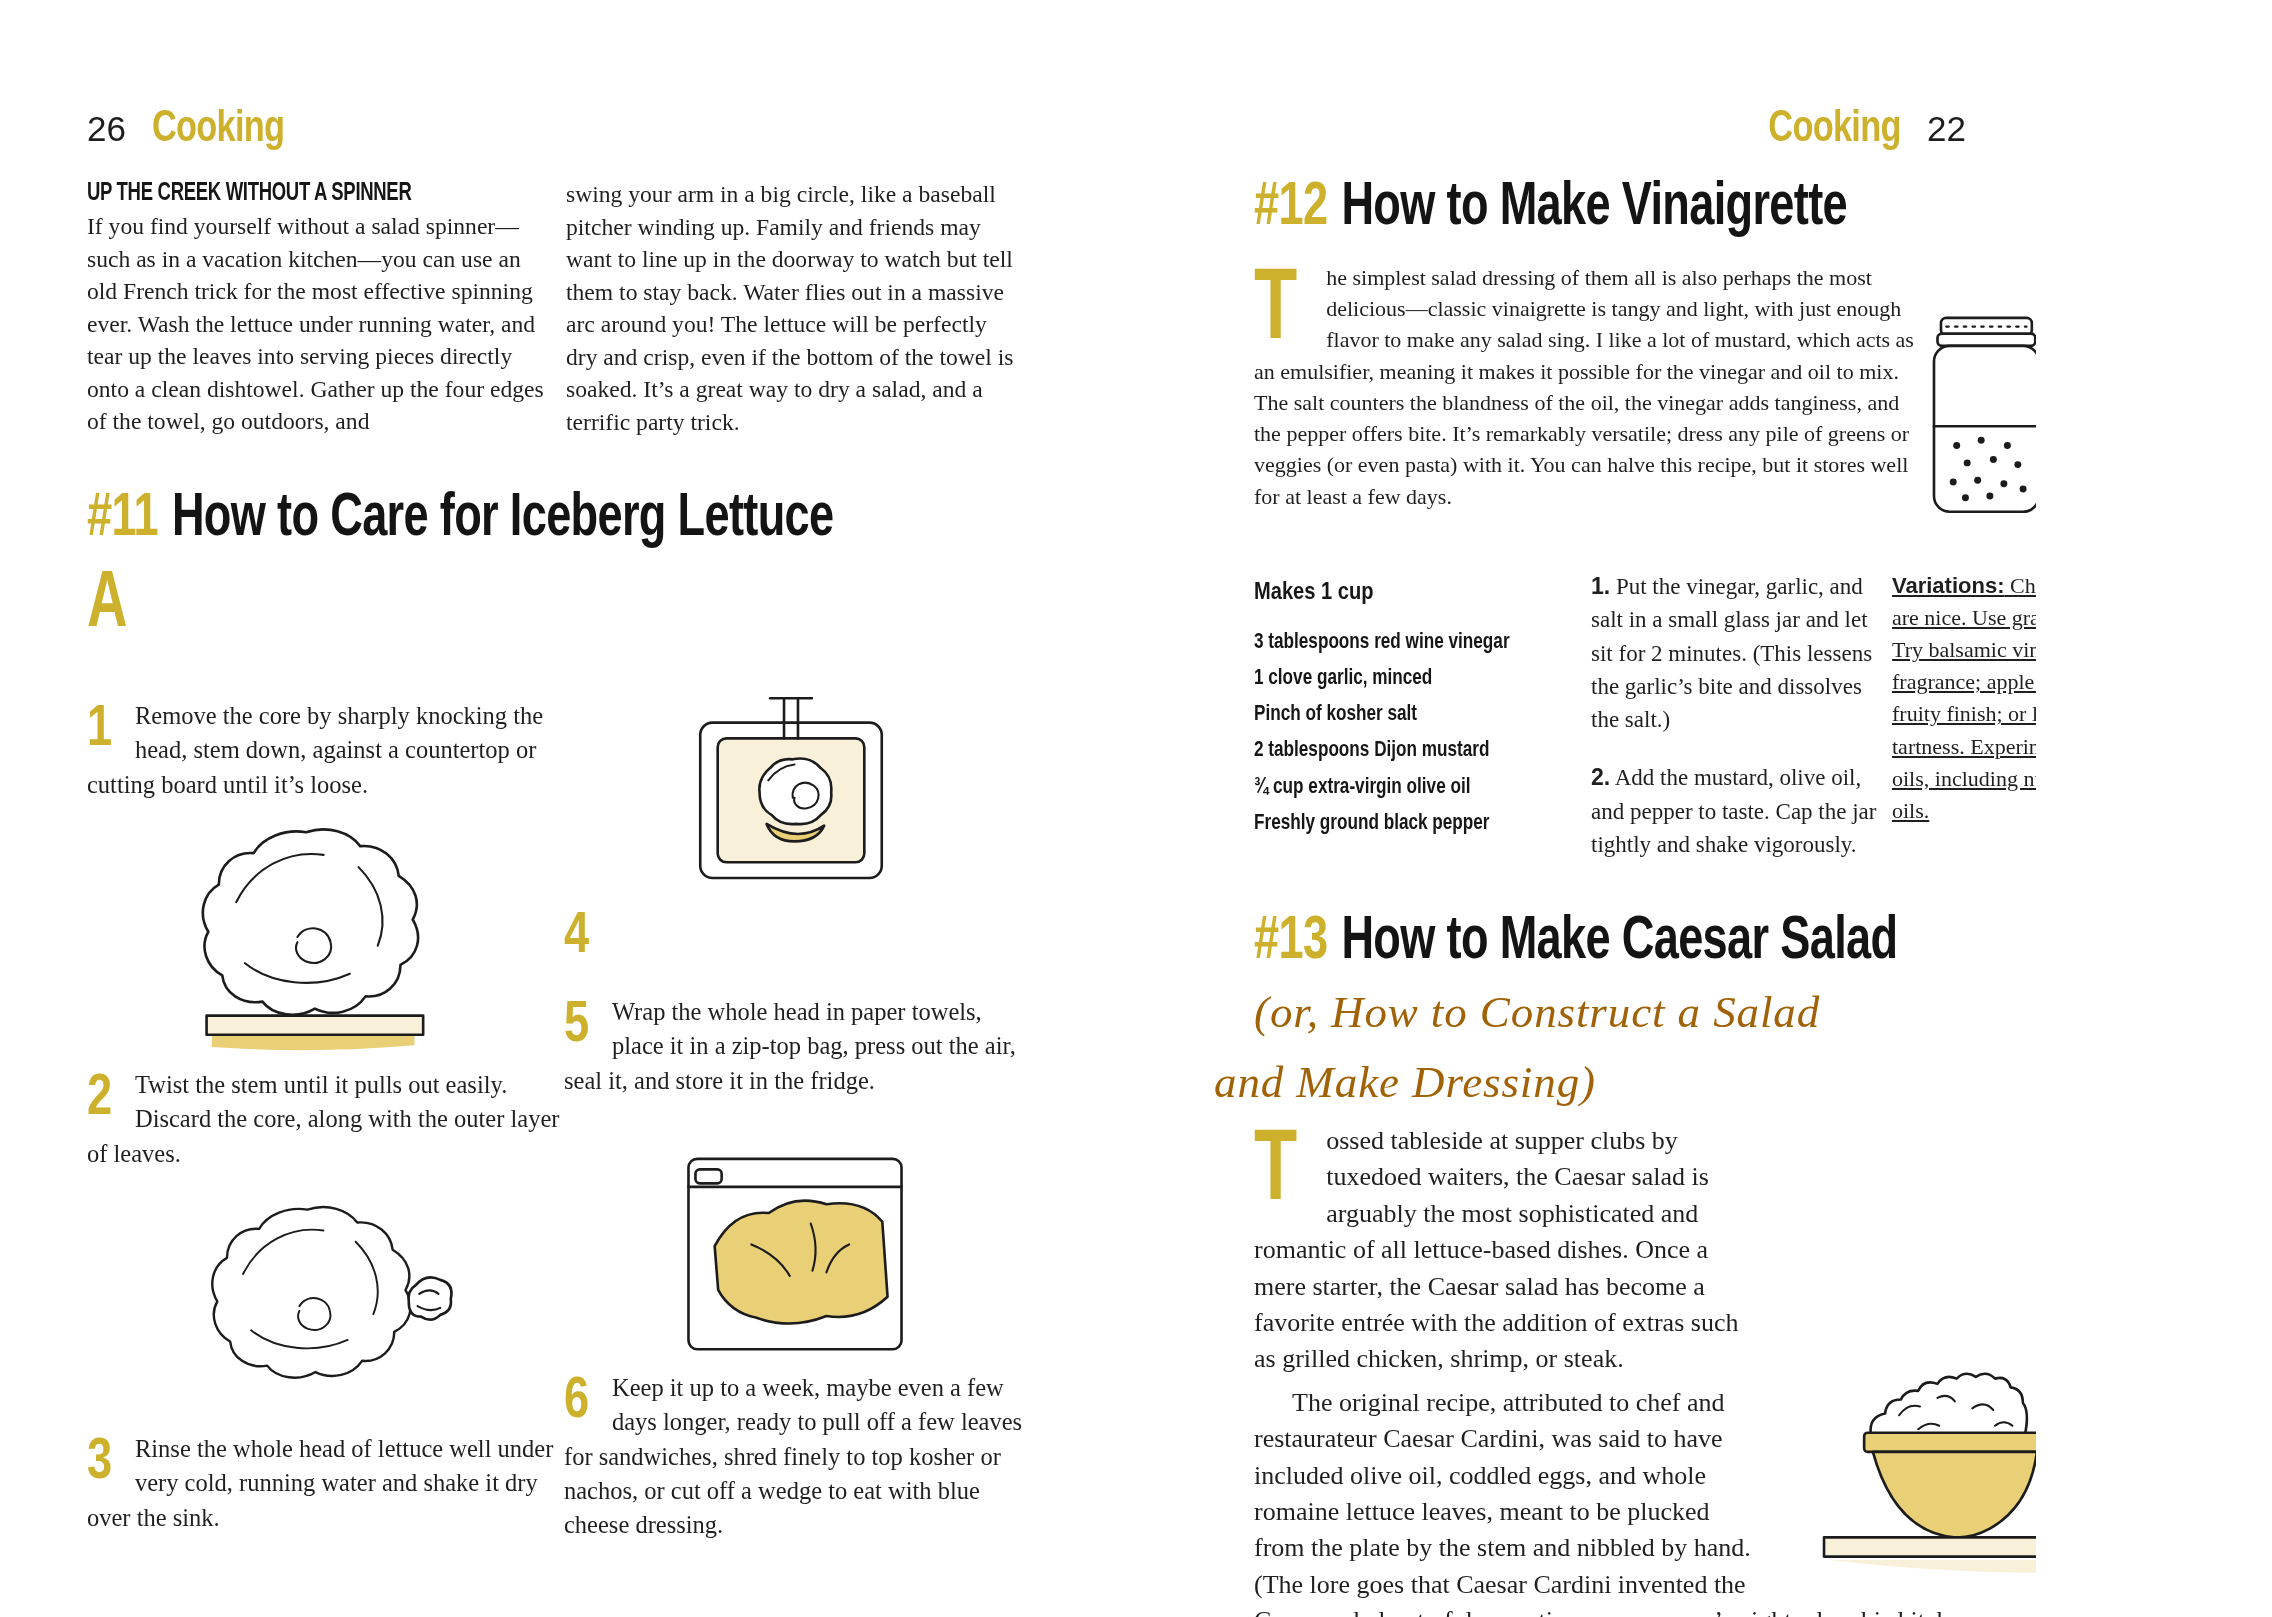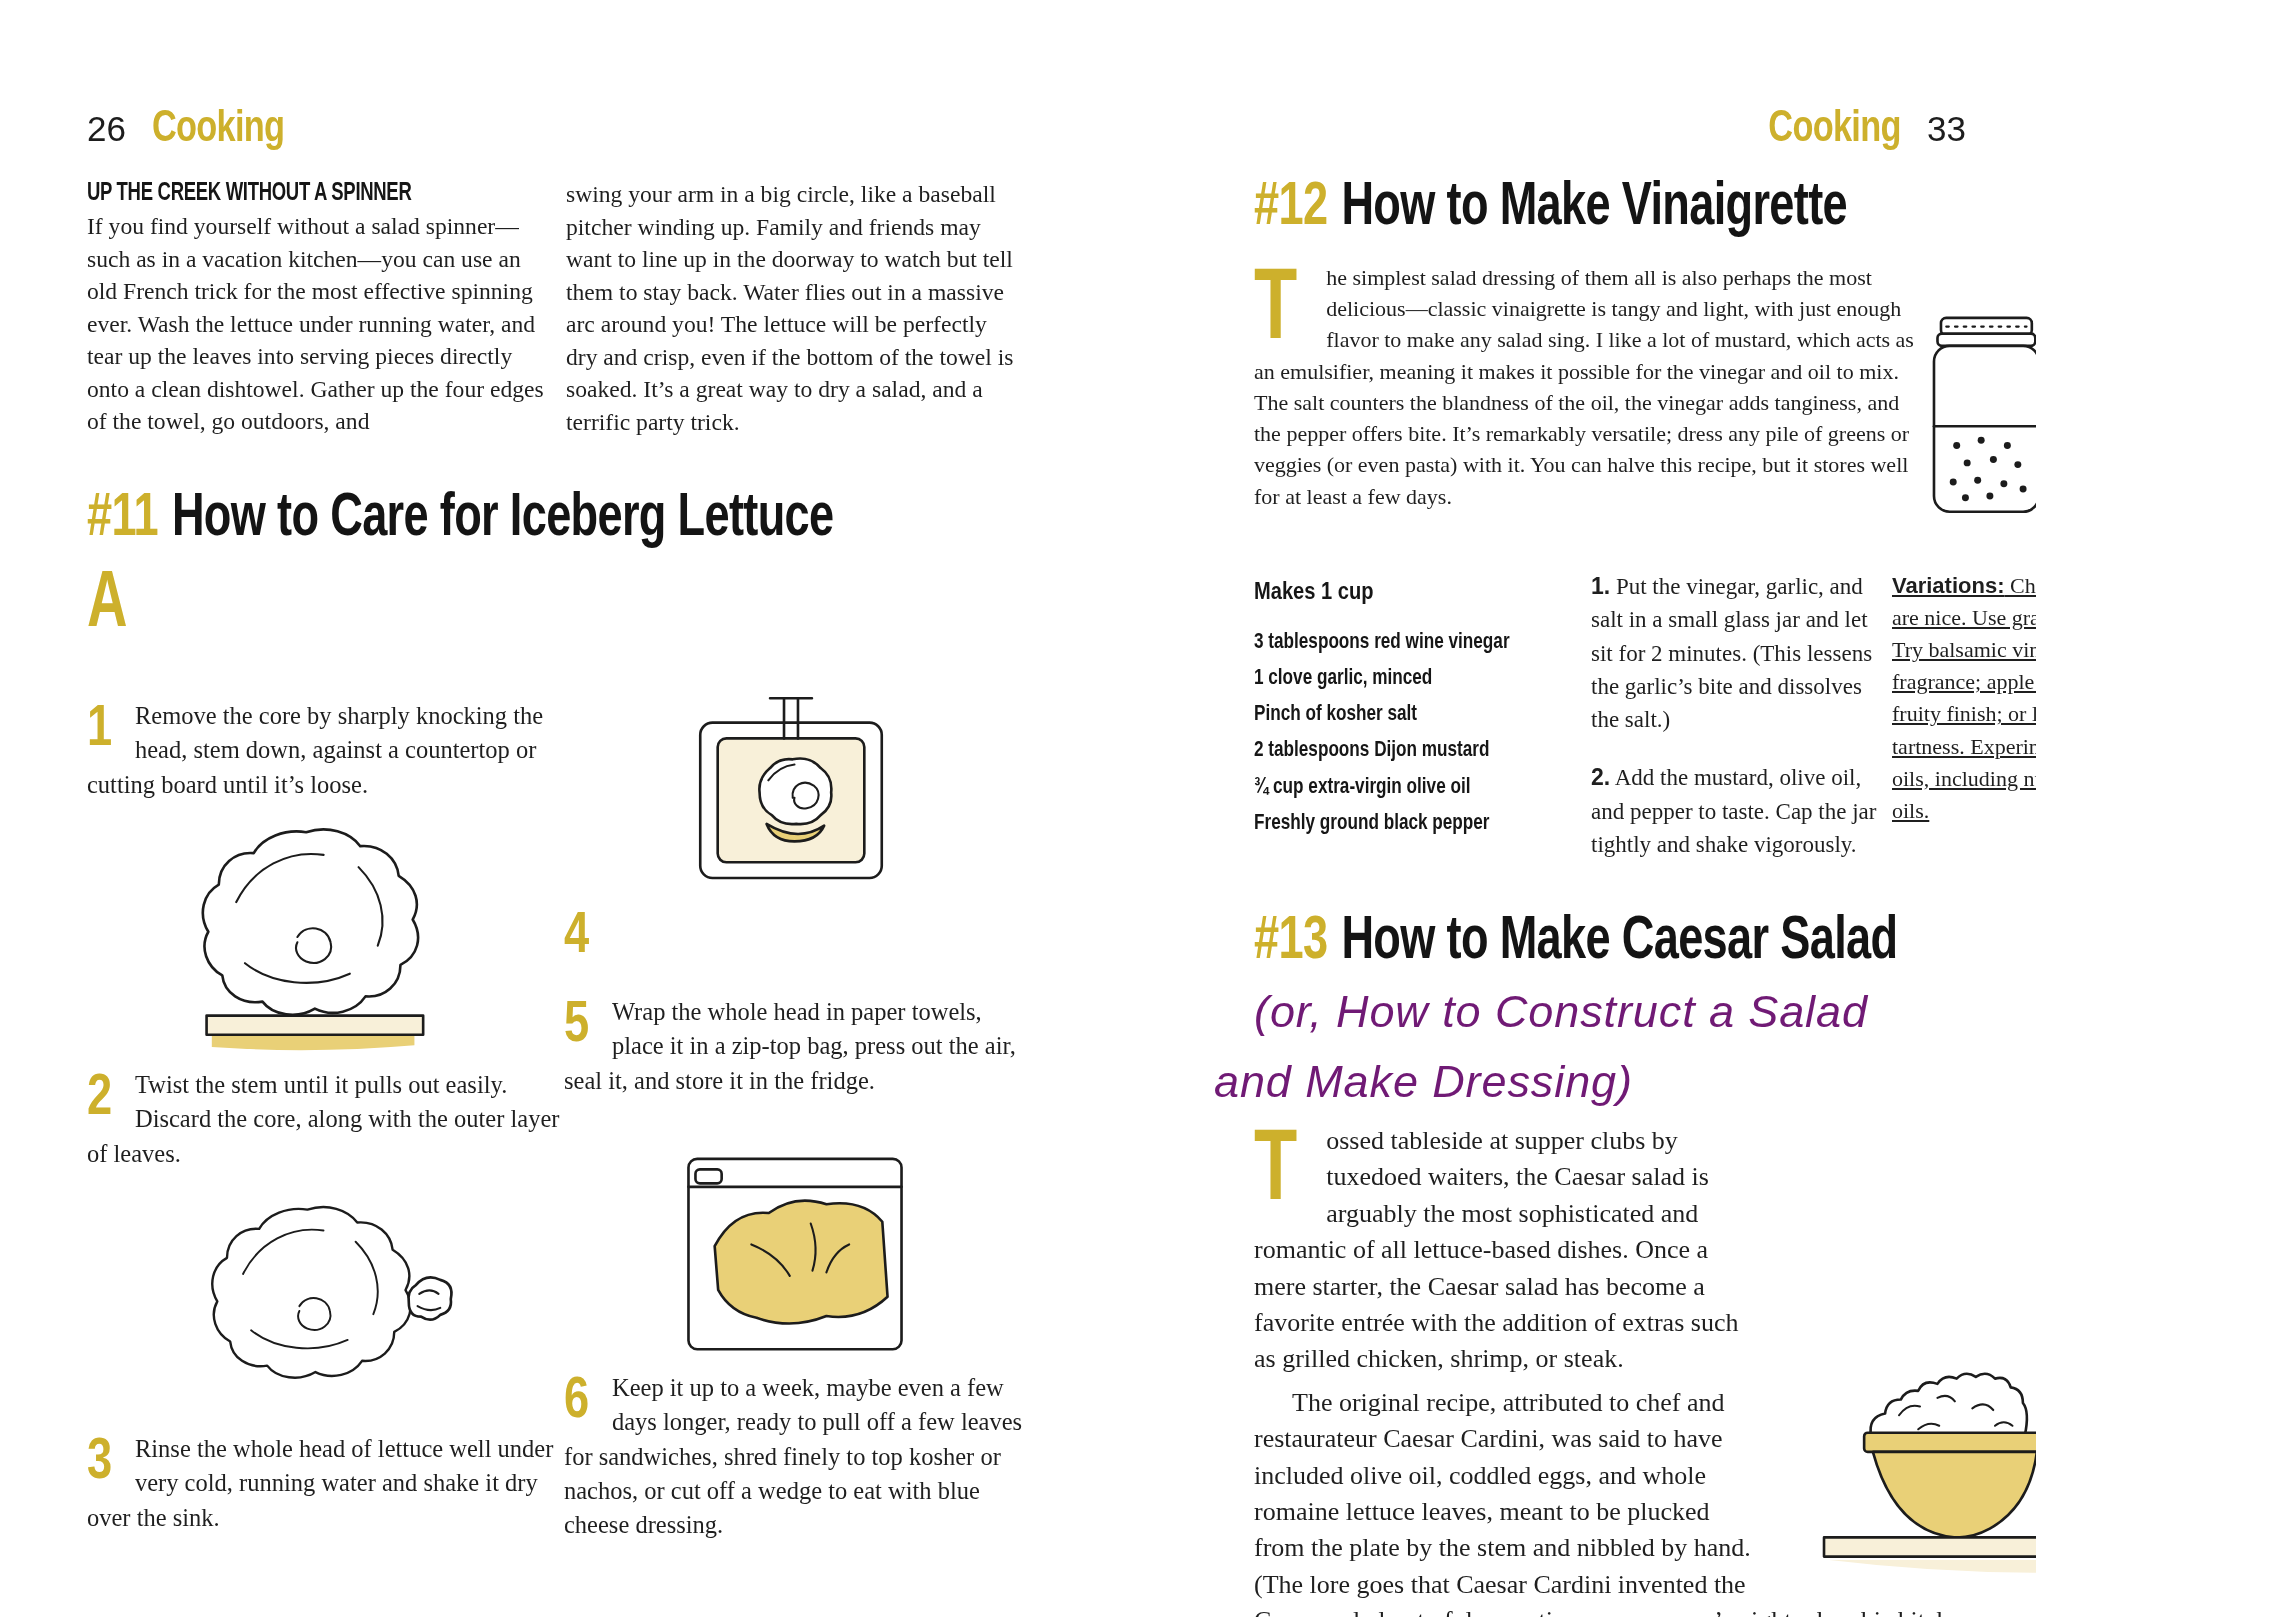--- a/index.html
+++ b/index.html
@@ -40,21 +40,21 @@
   .ing-head{font-family:"Liberation Sans",sans-serif;font-weight:700;font-size:24.5px;color:#161616;
             white-space:nowrap;transform:scaleX(0.82);transform-origin:0 0;margin-bottom:17.5px;}
   .ing{font-family:"Liberation Sans",sans-serif;font-weight:700;font-size:22px;color:#161616;line-height:1.65;
        white-space:nowrap;transform:scaleX(0.78);transform-origin:0 0;}
   .mstep{margin:0 0 24.5px 0;font-size:23px;line-height:1.45;}
   .mslabel{font-family:"Liberation Sans",sans-serif;font-weight:700;font-size:23px;}
   .vartext{font-size:22px;line-height:1.46;}
   .varlabel{font-family:"Liberation Sans",sans-serif;font-weight:700;font-size:22px;}
 
   
-  .script{font-family:Liberation Sans, sans-serif;font-style:italic;font-size:45px;color:#701a75;letter-spacing:0.9px;}
+  .script{font-family:Liberation Serif, serif;font-style:italic;font-size:45px;color:#a16207;letter-spacing:0.9px;}
   .caesar{font-size:26px;line-height:1.40;}
   .caesar p{margin:0;}
   .caesar p.indent{text-indent:38px;margin-top:7px;}
   .caesar-float{float:right;width:393px;height:253px;margin:212px 0 0 23px;}
   .caesar-float svg{display:block;margin-left:auto;}
 
   svg .ln{stroke:#1c1c1c;stroke-width:3;fill:none;stroke-linecap:round;stroke-linejoin:round;}
   svg .wh{stroke:#1c1c1c;stroke-width:3;fill:#ffffff;stroke-linejoin:round;}
   svg .yl{stroke:#1c1c1c;stroke-width:3;fill:#e9d077;stroke-linejoin:round;}
   svg .yf{fill:#e9d077;stroke:none;}
@@ -162,21 +162,21 @@
     </svg>
   </div>
 
   <div class="abs step" style="left:564px;top:1371px;width:468px;">
     <span class="stepnum">6</span>
     <span>Keep it up to a week, maybe even a few days longer, ready to pull off a few leaves for sandwiches, shred finely to top kosher or nachos, or cut off a wedge to eat with blue cheese dressing.</span>
   </div>
 
   <div class="abs runhead" style="right:70px;top:101px;">
     <span class="runword r">Cooking</span>
-    <span class="folio">33</span>
+    <span class="folio">22</span>
   </div>
 
   <h2 class="headline abs" style="left:1254px;top:168px;">
     <span class="num">#12</span><span>How to Make Vinaigrette</span>
   </h2>
 
   <div class="abs" style="left:1254px;top:262px;width:666px;font-size:22px;line-height:1.42;">
     <span class="dropcap dc3">T</span>
     <span>he simplest salad dressing of them all is also perhaps the most delicious—classic vinaigrette is tangy and light, with just enough flavor to make any salad sing. I like a lot of mustard, which acts as an emulsifier, meaning it makes it possible for the vinegar and oil to mix. The salt counters the blandness of the oil, the vinegar adds tanginess, and the pepper offers bite. It’s remarkably versatile; dress any pile of greens or veggies (or even pasta) with it. You can halve this recipe, but it stores well for at least a few days.</span>
   </div>

